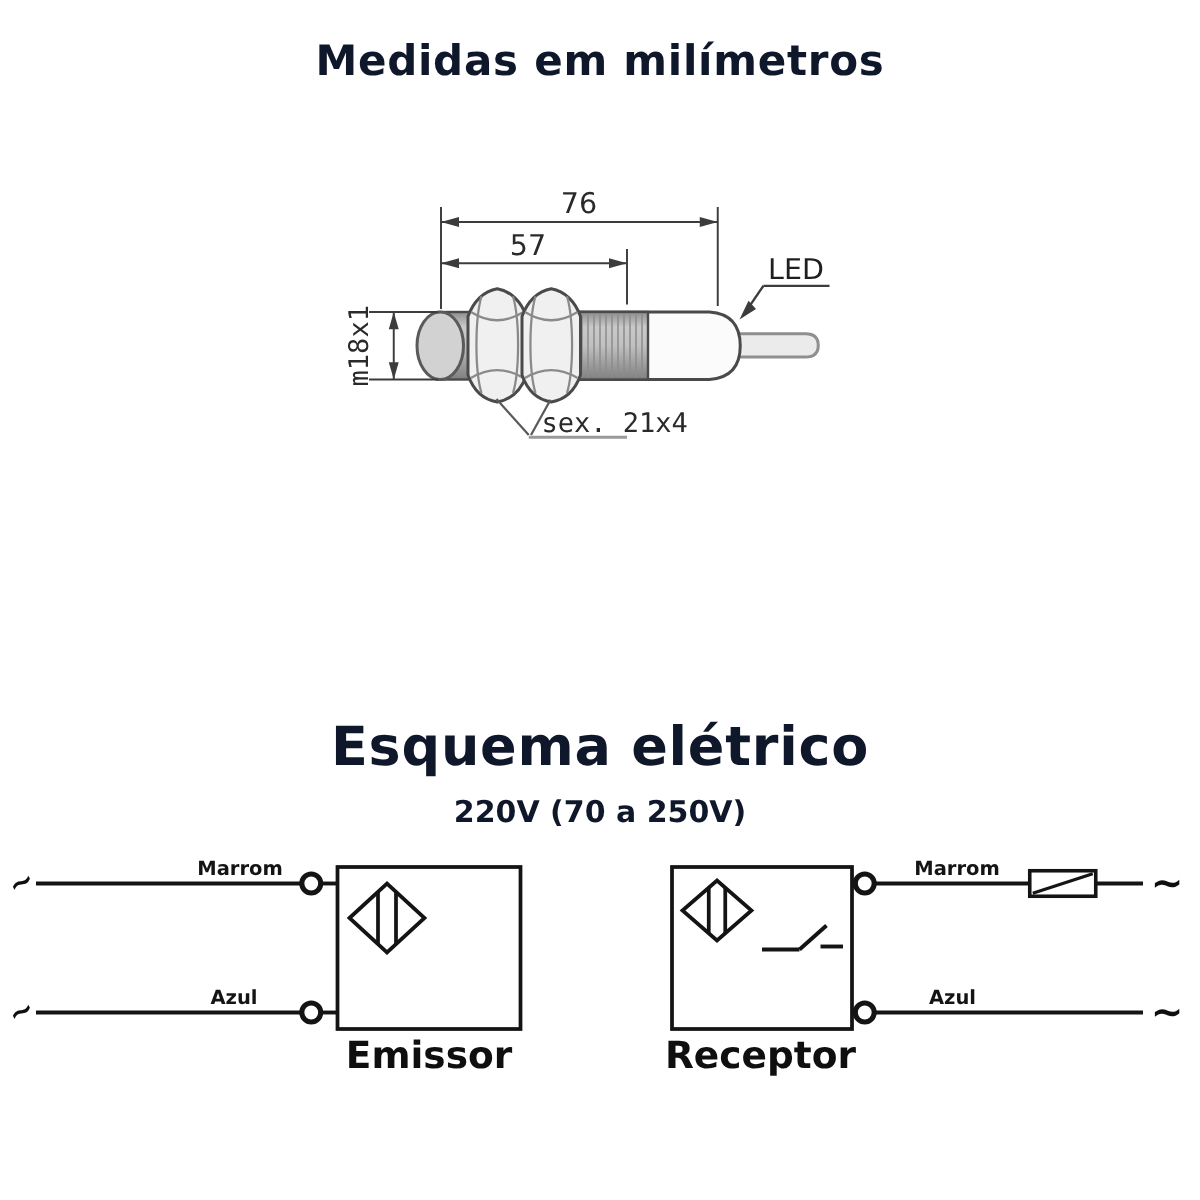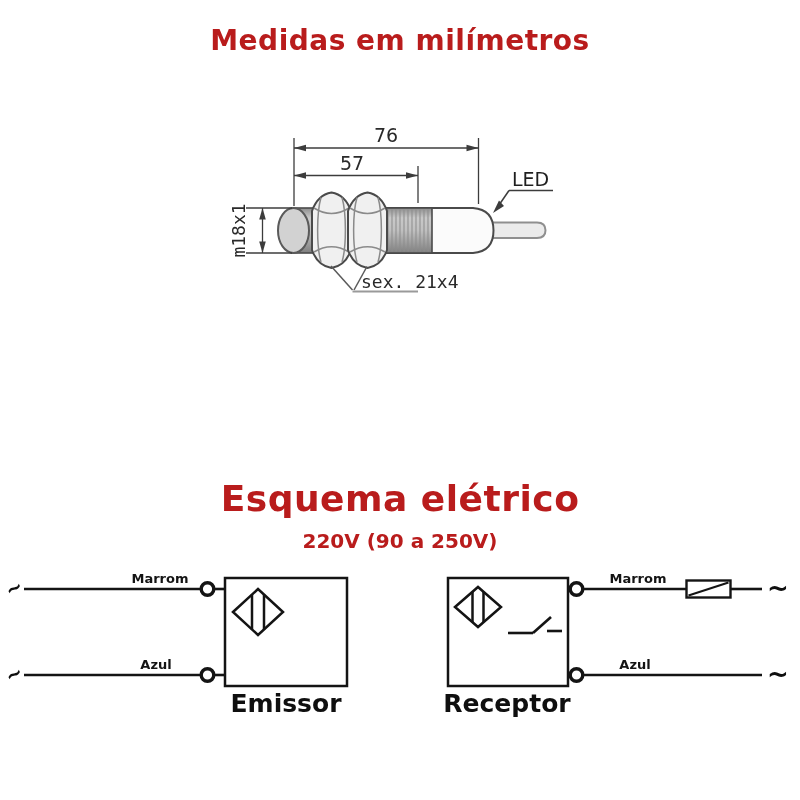--- a/index.html
+++ b/index.html
@@ -3,42 +3,42 @@
 <meta charset="utf-8">
 <style>
   html,body{margin:0;padding:0;}
   body{
     width:800px;height:800px;position:relative;overflow:hidden;
     background:#ffffff;
     font-family:"DejaVu Sans",sans-serif;
   }
   .heading{
     position:absolute;left:0;width:800px;text-align:center;
-    color:#b91c1c;font-weight:bold;letter-spacing:.5px;
+    color:#0f172a;font-weight:bold;letter-spacing:.5px;
   }
   .heading--top{top:24px;font-size:28px;}
   .heading--schema{top:478px;font-size:36px;}
   .heading--voltage{top:529px;font-size:20px;letter-spacing:0;}
   svg{position:absolute;left:0;top:0;}
 
   
   .dim-num{font-family:"DejaVu Sans",sans-serif;font-size:19px;fill:#2a2a2a;}
   .dim-mono{font-family:"DejaVu Sans Mono",monospace;font-size:18px;fill:#2a2a2a;}
   .led-text{font-family:"DejaVu Sans",sans-serif;font-size:19px;fill:#1f1f1f;}
   .wire-label{font-family:"DejaVu Sans",sans-serif;font-size:13px;font-weight:bold;fill:#141414;}
   .box-label{font-family:"DejaVu Sans",sans-serif;font-size:25px;font-weight:bold;fill:#0f0f0f;}
   .ac-sym{font-family:"DejaVu Sans",sans-serif;font-size:26px;font-weight:bold;fill:#0f0f0f;}
   .ac-sym--left{font-size:20px;}
 </style>
 </head>
 <body>
 
 <div class="heading heading--top">Medidas em milímetros</div>
 <div class="heading heading--schema">Esquema elétrico</div>
-<div class="heading heading--voltage">220V (90 a 250V)</div>
+<div class="heading heading--voltage">220V (70 a 250V)</div>
 
 <svg width="800" height="800" viewBox="0 0 800 800">
   <defs>
     <linearGradient id="gradMetal" x1="0" y1="0" x2="0" y2="1">
       <stop offset="0" stop-color="#8e8e8e"></stop>
       <stop offset="0.22" stop-color="#c9c9c9"></stop>
       <stop offset="0.5" stop-color="#c0c0c0"></stop>
       <stop offset="0.8" stop-color="#9a9a9a"></stop>
       <stop offset="1" stop-color="#7f7f7f"></stop>
     </linearGradient>

